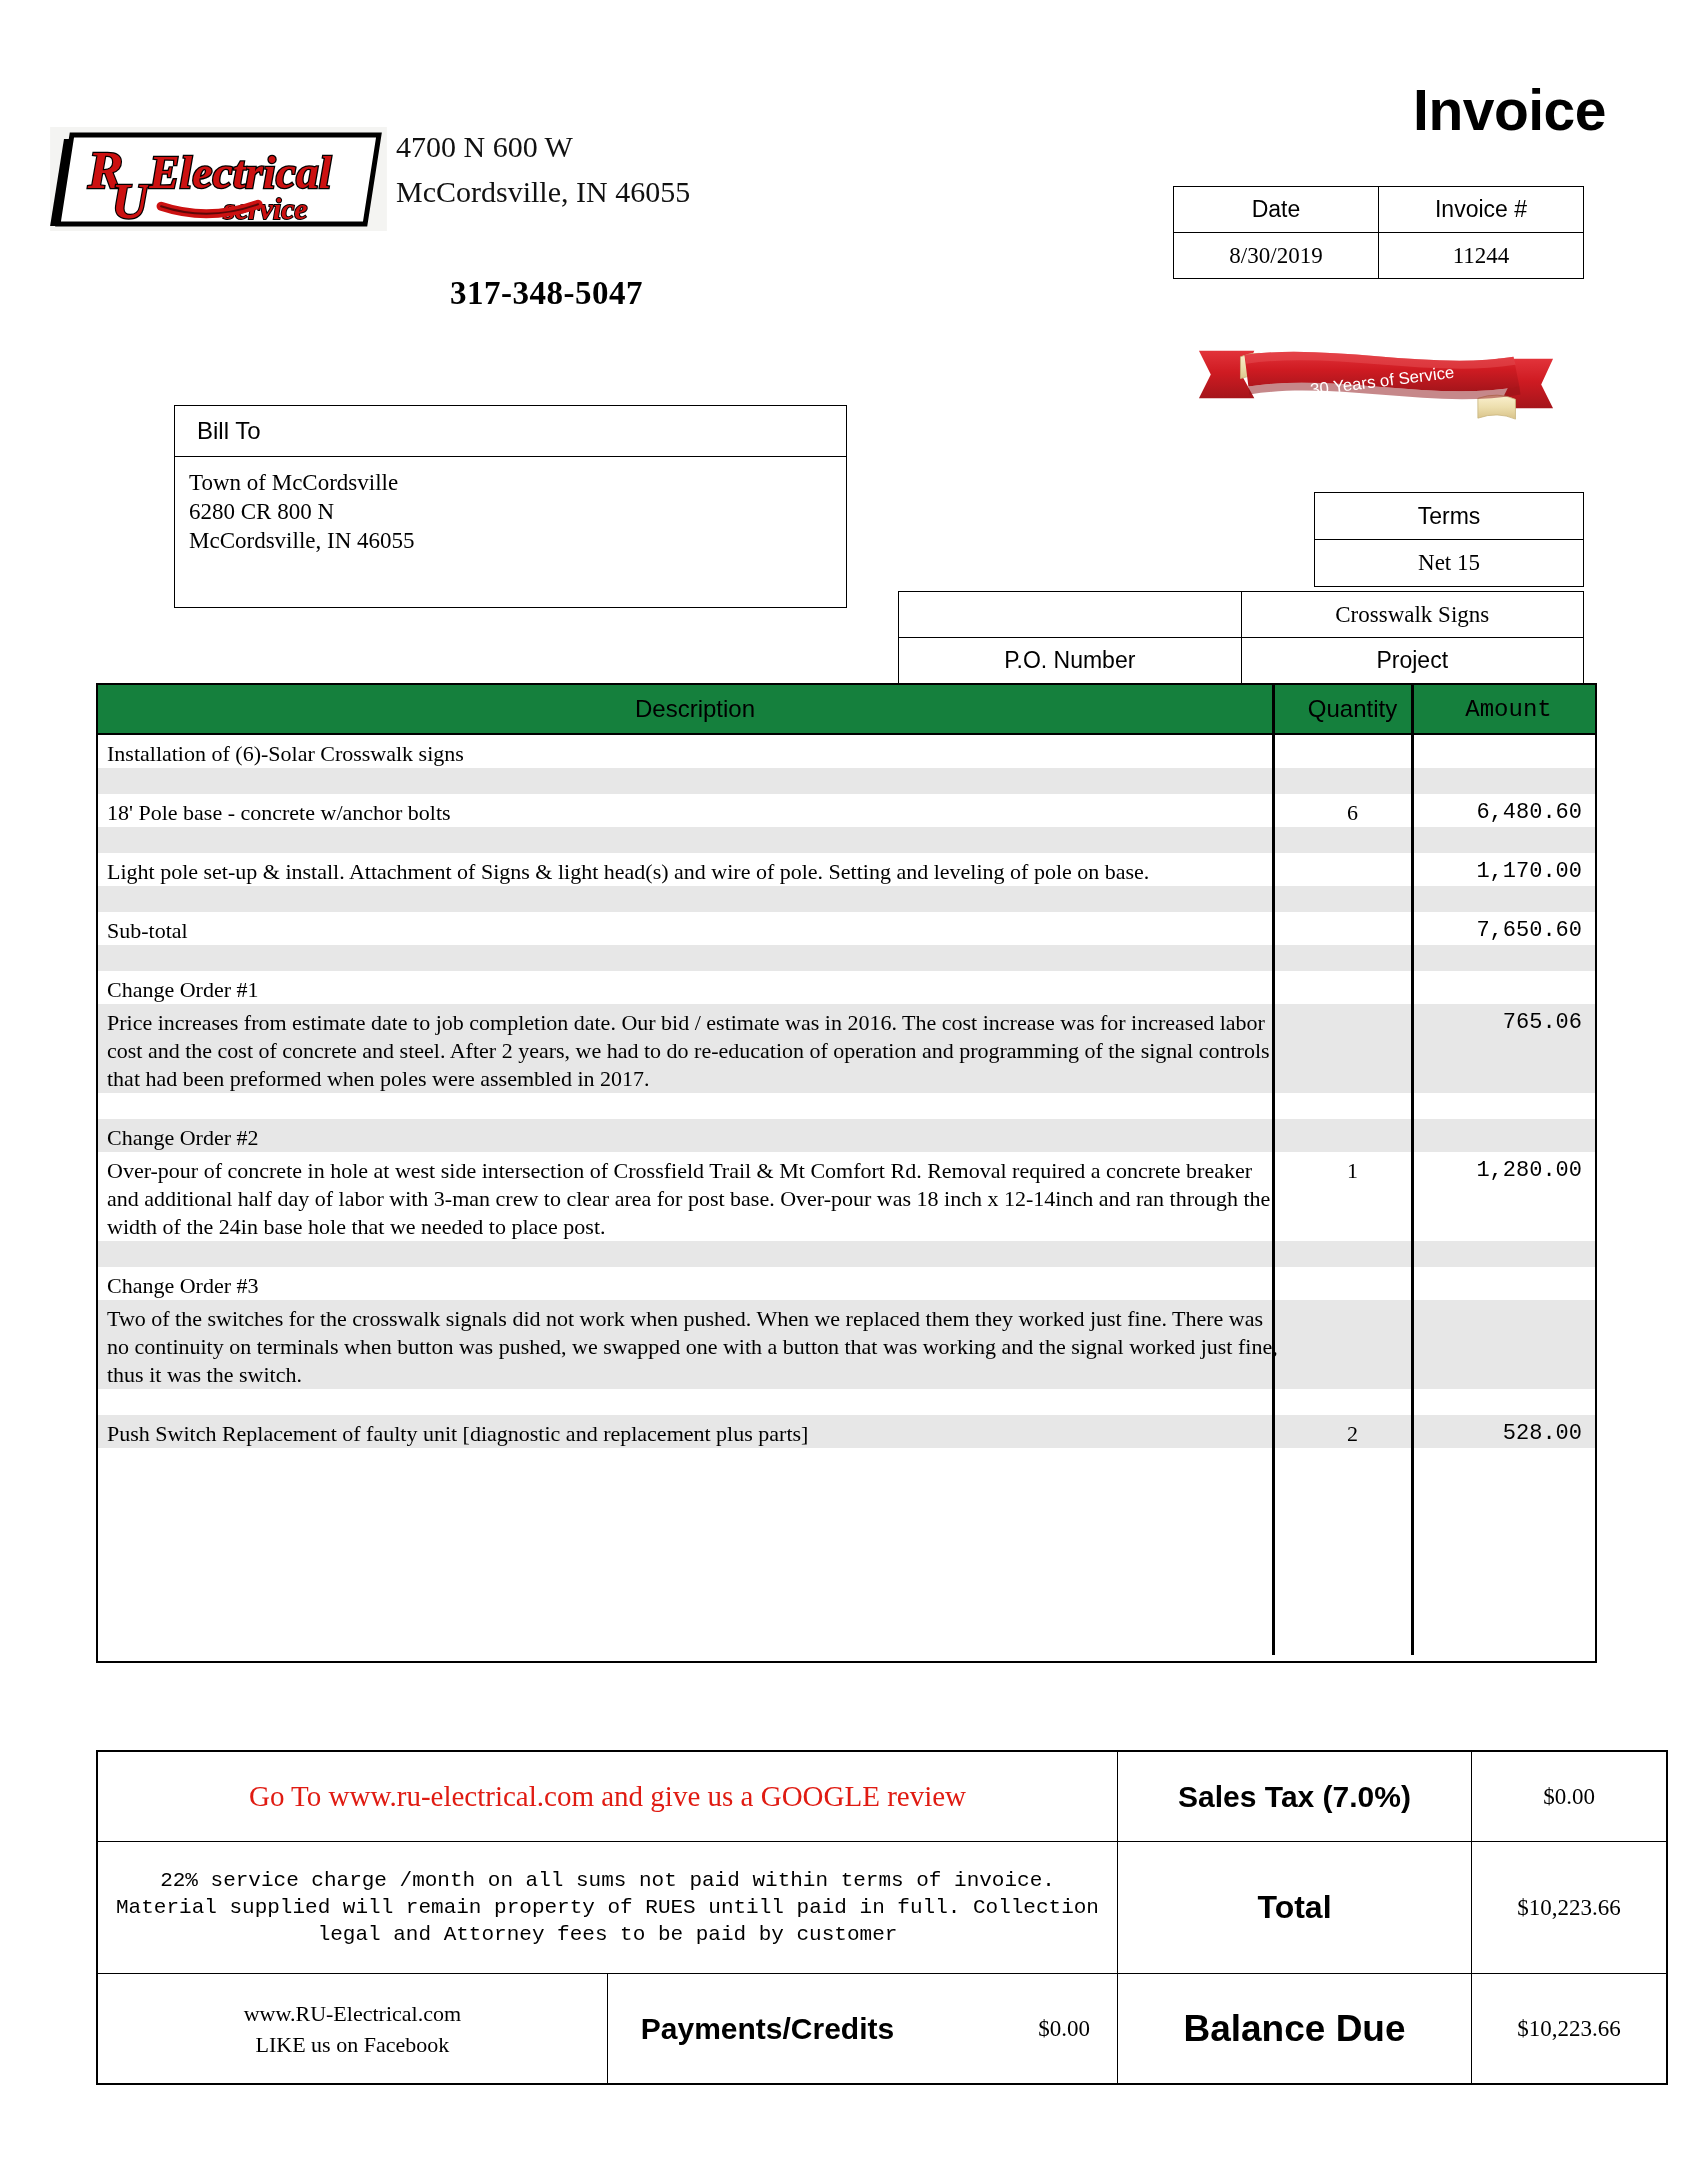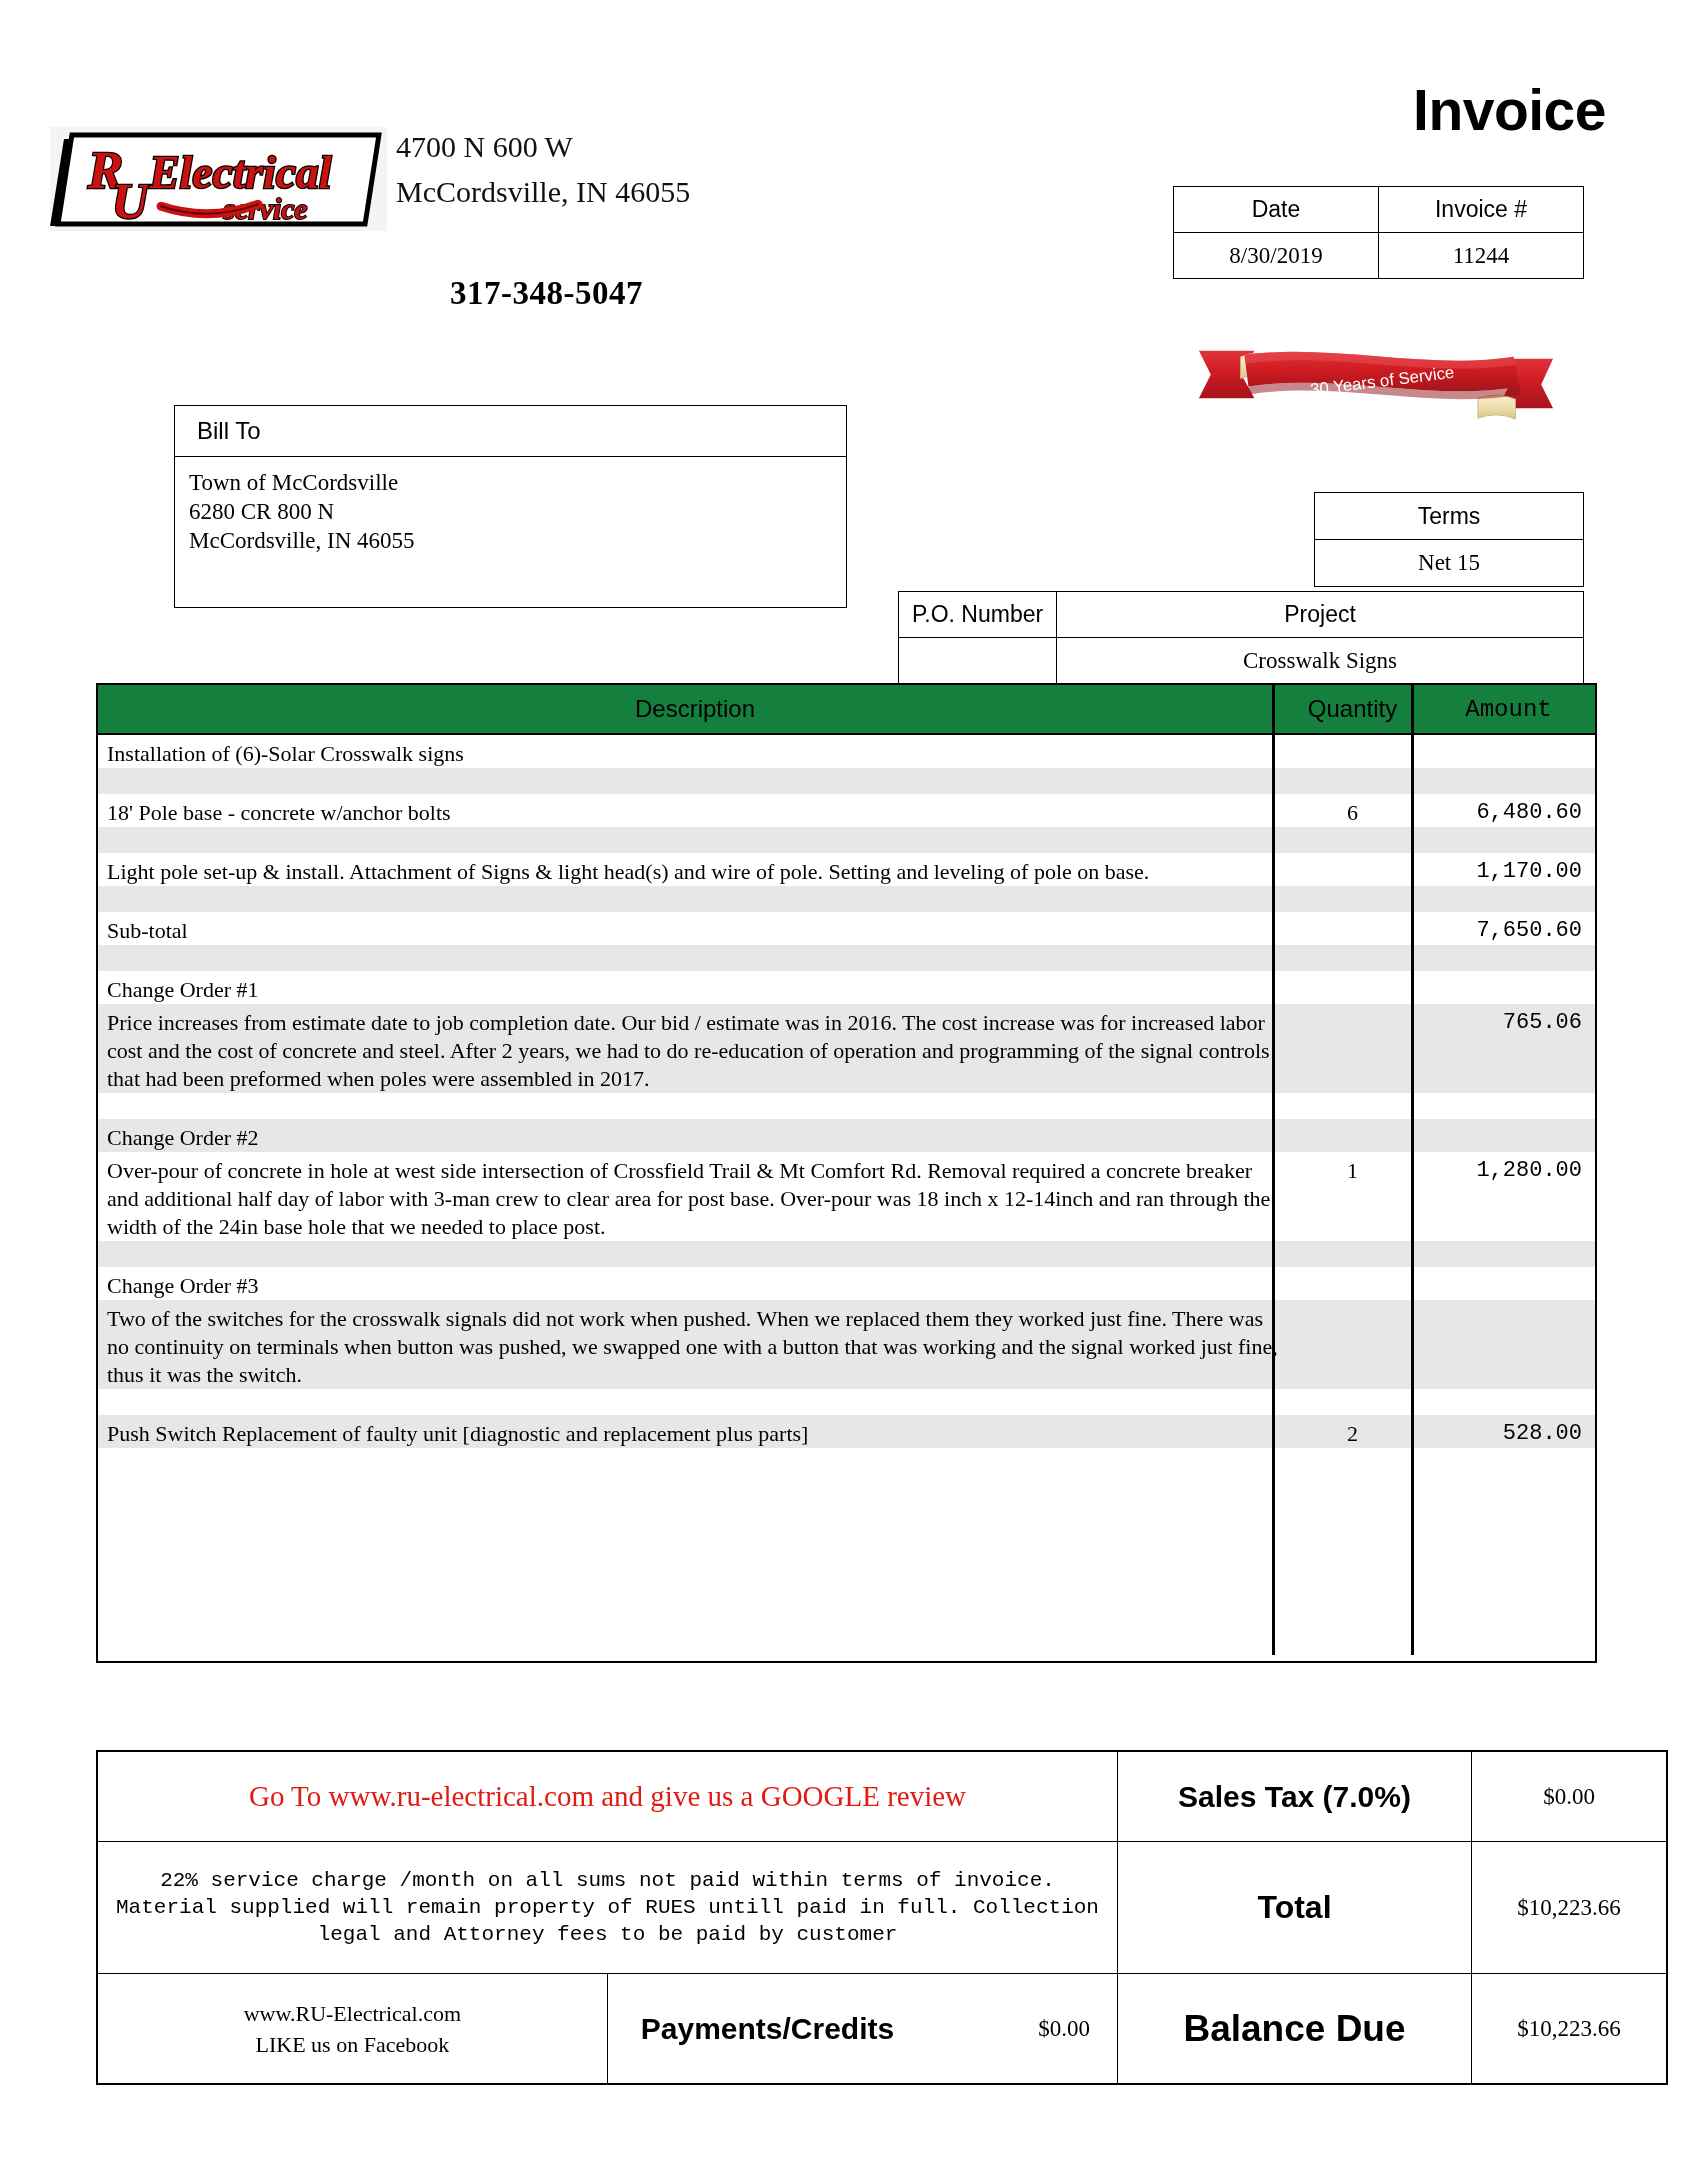--- a/index.html
+++ b/index.html
@@ -303,26 +303,26 @@
     </tr>
     <tr>
       <td class="vl">Net 15</td>
     </tr>
   </tbody>
     </table>
 
   <table class="tbl" id="po-table">
     <tbody>
         <tr>
+      <td class="vl"></td>
+      <td class="vl">Crosswalk Signs</td>
+    </tr>
+    <tr>
       <td class="hd" style="width:23%;">P.O. Number</td>
       <td class="hd" style="width:77%;">Project</td>
-    </tr>
-    <tr>
-      <td class="vl"></td>
-      <td class="vl">Crosswalk Signs</td>
     </tr>
   </tbody>
     </table>
 
   <table class="tbl" id="items-table">
     <thead>
       <tr>
         <td class="c-desc" style="text-align:center;">Description</td>
         <td class="c-qty">Quantity</td>
         <td class="c-amt" style="text-align:center;padding-right:0;">Amount</td>

